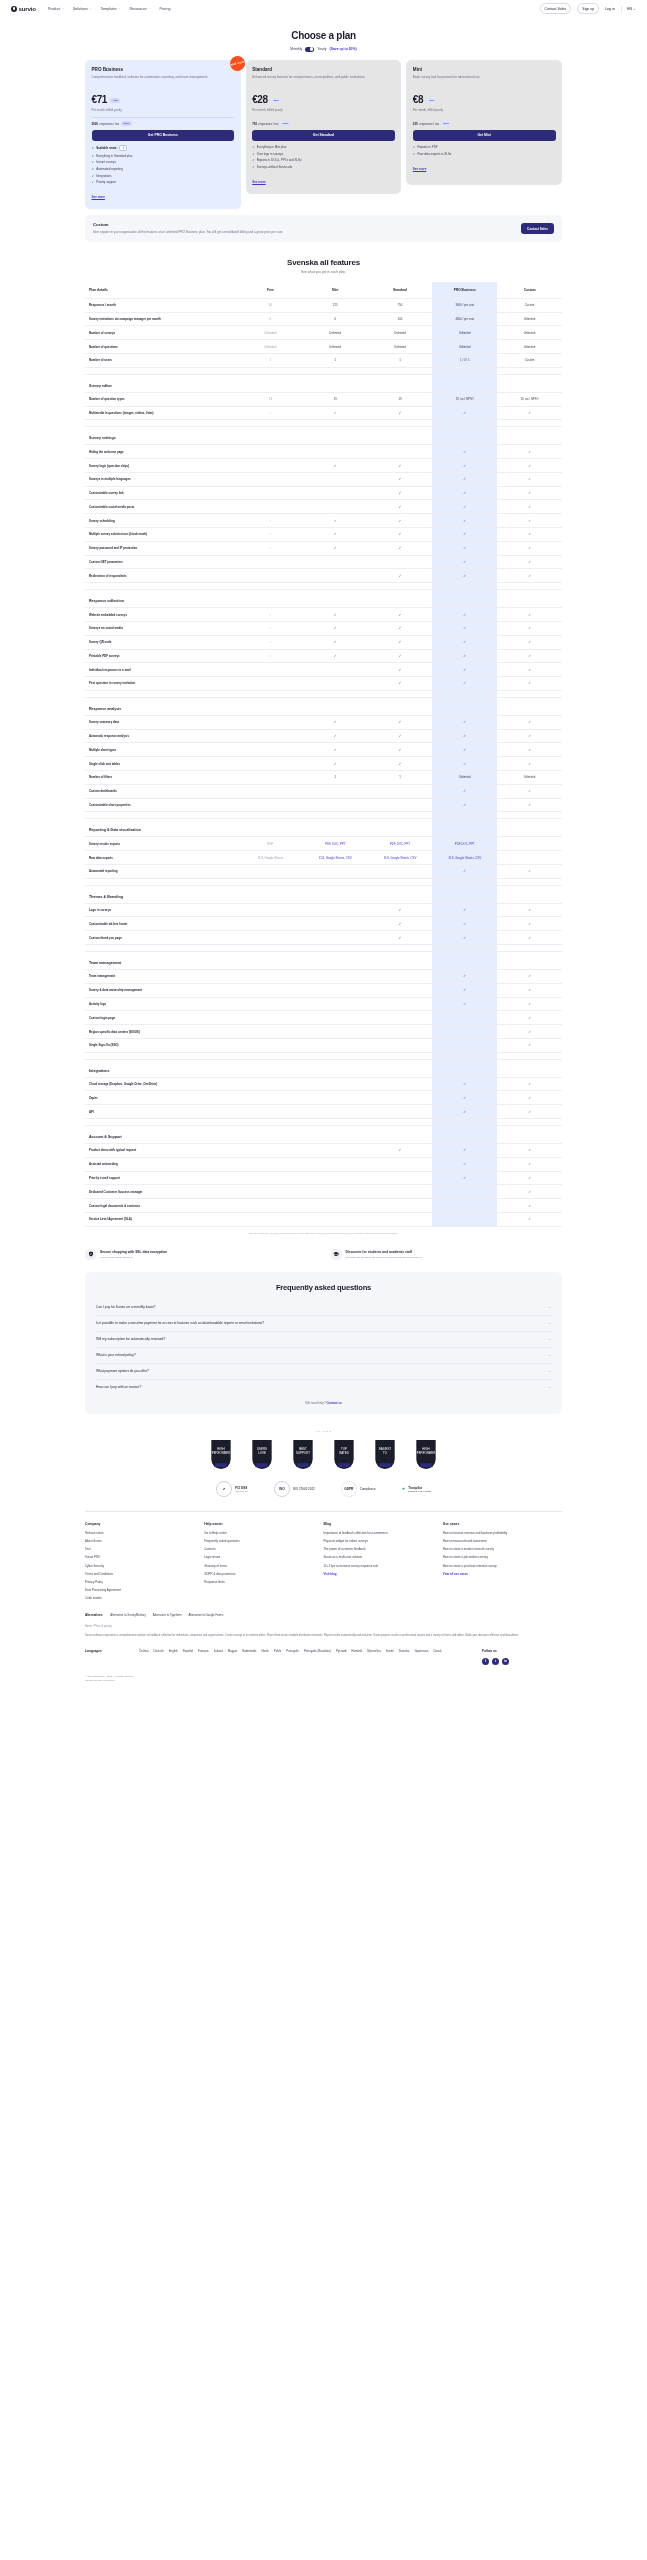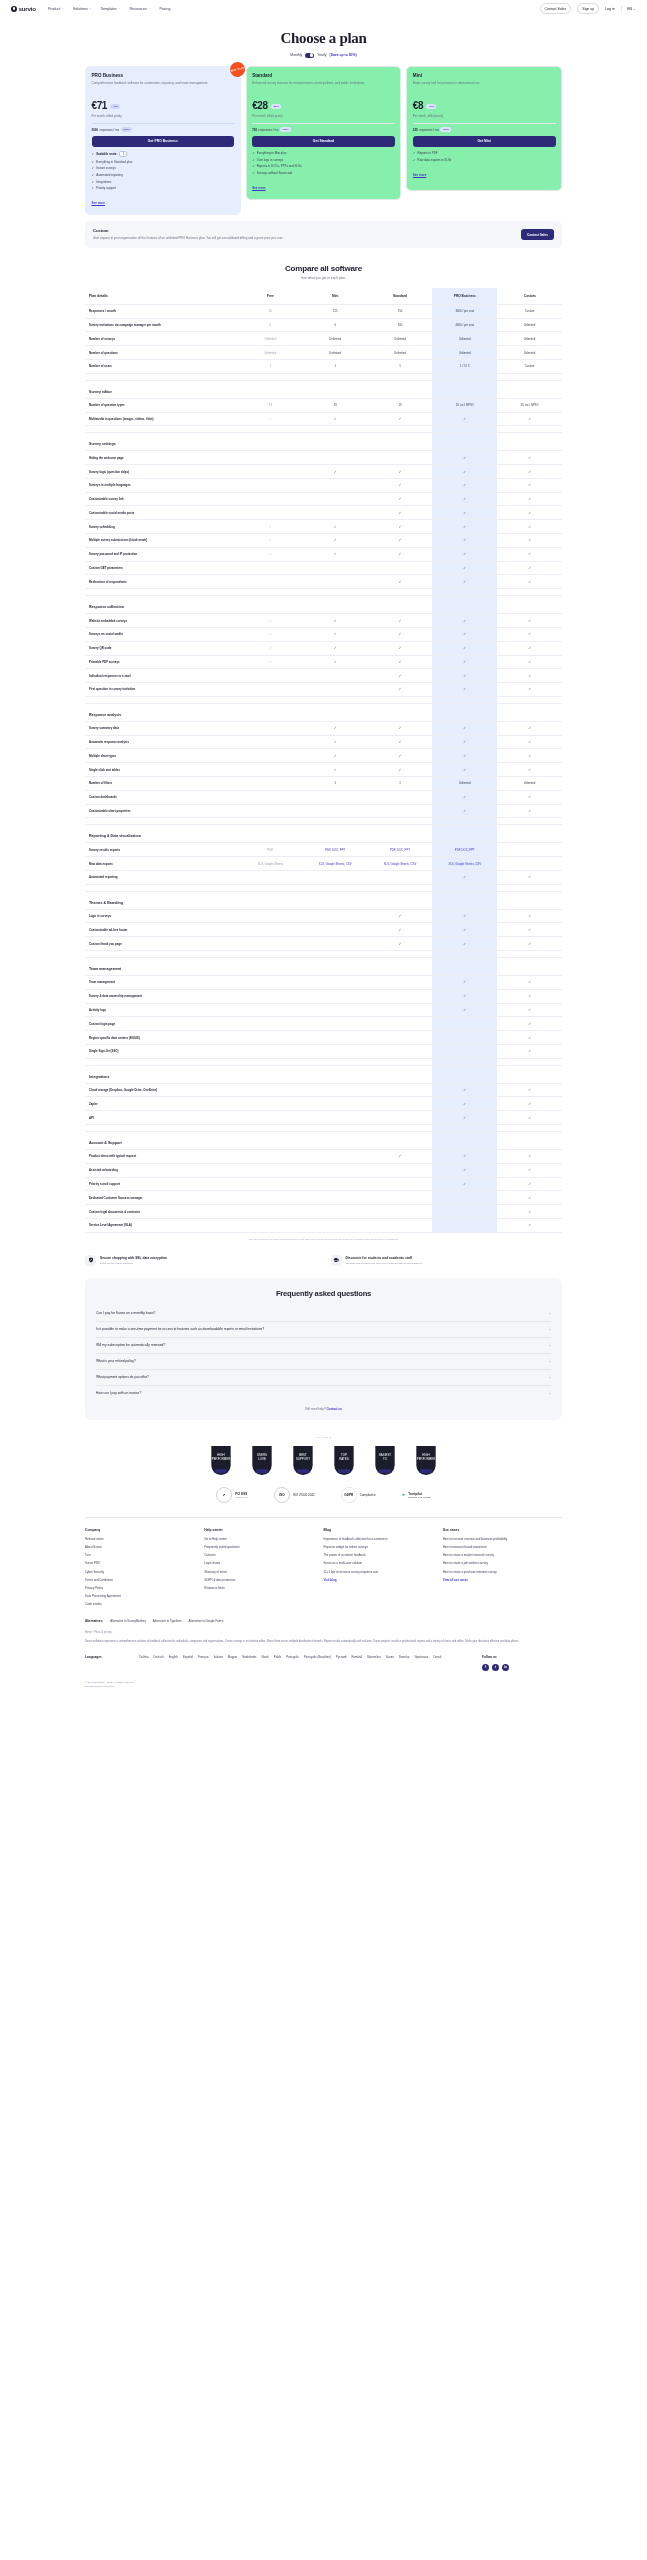--- a/index.html
+++ b/index.html
@@ -26,31 +26,31 @@
   .nav-right { margin-left:auto; display:flex; align-items:center; gap:6px; }
   .btn-outline {
     font-size:3.5px; border:0.5px solid #d7d9e3; border-radius:6px;
     padding:2.2px 4px; color:#1c1d2b; background:#fff; white-space:nowrap;
   }
   .nav-right a { font-size:3.5px; color:#1c1d2b; text-decoration:none; white-space:nowrap; }
   .nav-div { width:.5px; height:6px; background:#e4e6ee; }
 
   
   .hero { text-align:center; padding-top:13px; }
-  .hero h1 { font-size:15px; font-weight:700; letter-spacing:-.3px;font-family:Liberation Serif, serif; }
+  .hero h1 { font-size:10px; font-weight:700; letter-spacing:-.3px; }
   .toggle-row { display:flex; align-items:center; justify-content:center; gap:3px; margin-top:5.5px; font-size:3.4px; color:#3b3d52; }
   .switch { width:9px; height:5px; border-radius:3px; background:#2d2a7a; position:relative; }
   .switch:after{content:"";position:absolute;right:.8px;top:.8px;width:3.4px;height:3.4px;border-radius:50%;background:#fff;}
   .save-link { color:#3f36c7; font-weight:600; }
 
   
   .cards { display:flex; gap:5px; padding:0 85px; margin-top:8px; align-items:flex-start; }
   .card {
     flex:1; border:.5px solid #e4e6ee; border-radius:5px;
-    padding:6px 5.5px 6px; background:#86efac; position:relative; min-height:125px;
+    padding:6px 5.5px 6px; background:#e5e5e5; position:relative; min-height:125px;
   }
   .card.featured { background:#e6edfc; border-color:#e6edfc; }
   .badge-best {
     position:absolute; top:-5px; right:-5px; width:15px; height:15px; border-radius:50%;
     background:#f4511e; color:#fff; font-size:2.2px; font-weight:700;
     display:flex; align-items:center; justify-content:center; text-align:center;
     line-height:1.15; transform:rotate(-14deg);
   }
   .card h3 { font-size:4.6px; font-weight:700; }
   .card .desc { font-size:3.1px; color:#6e7185; line-height:1.5; margin-top:3px; min-height:13px; }
@@ -324,21 +324,21 @@
 
   <div class="custom-bar">
     <div style="flex:1">
       <h4>Custom</h4>
       <p>Give anyone in your organisation all the features of an unlimited PRO Business plan. You will get consolidated billing and a great price per user.</p>
     </div>
     <button class="contact-btn">Contact Sales</button>
   </div>
 
   <div class="compare-head">
-    <h2>Compare all software</h2>
+    <h2>Svenska all features</h2>
     <p>See what you get in each plan.</p>
   </div>
 
   <table class="cmp">
     <thead>
       <tr>
         <th class="c-name">Plan details</th>
         <th class="c-val">Free</th>
         <th class="c-val">Mini</th>
         <th class="c-val">Standard</th>

